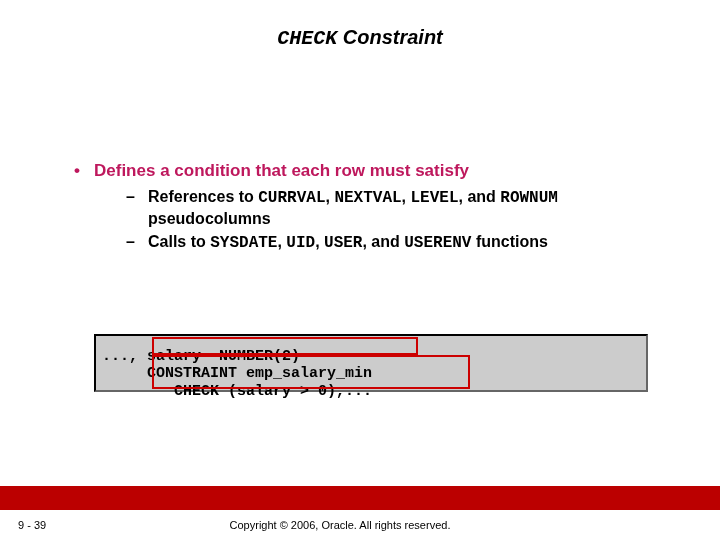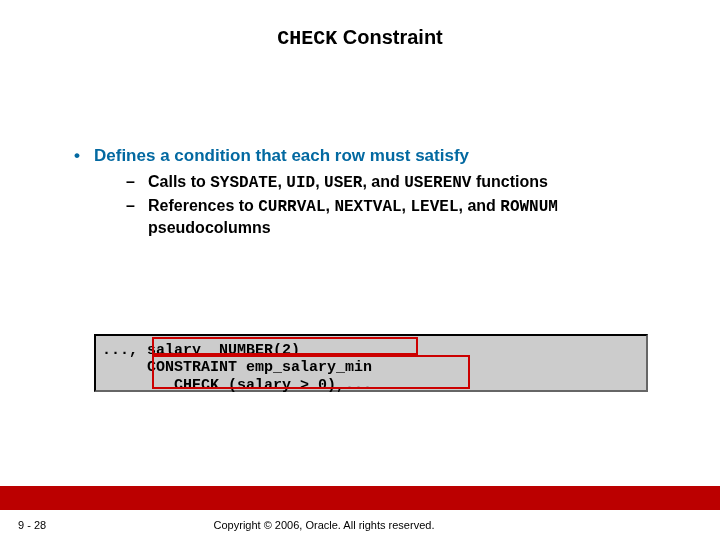--- a/index.html
+++ b/index.html
@@ -18,38 +18,40 @@
   }
   .title {
     position: absolute;
     top: 26px;
     left: 0;
     width: 720px;
     text-align: center;
     font-size: 20px;
     font-weight: bold;
     color: #000;
+    font-style: italic;
   }
   .title .code {
     font-family: "Courier New", Courier, monospace;
   }
   .content {
     position: absolute;
     top: 145px;
     left: 70px;
     right: 50px;
   }
   .bullet1 {
     font-size: 17px;
     font-weight: bold;
-    color: #0369a1;
+    color: #be185d;
     margin-bottom: 4px;
     padding-left: 24px;
     position: relative;
     line-height: 1.25;
+    margin-top: 15px;
   }
   .bullet1::before {
     content: "•";
     position: absolute;
     left: 4px;
     top: 0;
     font-size: 17px;
   }
   .sublist {
     margin-top: 6px;
@@ -81,21 +83,21 @@
     width: 554px;
     height: 58px;
     background: #ccc;
     border: 2px solid #000;
     border-right-color: #666;
     border-bottom-color: #666;
   }
   .codebox-inner {
     position: absolute;
     left: 6px;
-    top: 6px;
+    top: 12px;
     font-family: "Courier New", Courier, monospace;
     font-size: 15px;
     font-weight: bold;
     color: #000;
     white-space: pre;
     line-height: 1.15;
   }
   .redbox1 {
     position: absolute;
     top: 337px;
@@ -136,21 +138,21 @@
   .slide-num {
     position: absolute;
     left: 18px;
     bottom: 9px;
     font-size: 11px;
     color: #000;
   }
   .copyright {
     position: absolute;
     bottom: 9px;
-    left: 0;
+    left: 16px;
     width: 648px;
     text-align: center;
     font-size: 11px;
     color: #000;
   }
 </style>
 </head>
 <body>
 
 <div class="slide">
@@ -158,36 +160,36 @@
   <div class="title">
     <span class="code">CHECK</span>
     <span>Constraint</span>
   </div>
 
   <div class="content">
     <div class="bullet1">Defines a condition that each row must satisfy</div>
 
     <div class="sublist">
       <div class="bullet2">
-        <span>Calls to </span><span class="code-inline">SYSDATE</span><span>, </span><span class="code-inline">UID</span><span>, </span><span class="code-inline">USER</span><span>, and </span><span class="code-inline">USERENV</span><span> functions</span>
+        <span>References to </span><span class="code-inline">CURRVAL</span><span>, </span><span class="code-inline">NEXTVAL</span><span>, </span><span class="code-inline">LEVEL</span><span>, and </span><span class="code-inline">ROWNUM</span><span> pseudocolumns</span>
       </div>
       <div class="bullet2">
-        <span>References to </span><span class="code-inline">CURRVAL</span><span>, </span><span class="code-inline">NEXTVAL</span><span>, </span><span class="code-inline">LEVEL</span><span>, and </span><span class="code-inline">ROWNUM</span><span> pseudocolumns</span>
+        <span>Calls to </span><span class="code-inline">SYSDATE</span><span>, </span><span class="code-inline">UID</span><span>, </span><span class="code-inline">USER</span><span>, and </span><span class="code-inline">USERENV</span><span> functions</span>
       </div>
     </div>
   </div>
 
   <div class="codebox">
     <div class="codebox-inner">..., salary  NUMBER(2)
      CONSTRAINT emp_salary_min
         CHECK (salary &gt; 0),...</div>
   </div>
   <div class="redbox1"></div>
   <div class="redbox2"></div>
 
   <div class="footer-bar">
     <span class="oracle-logo">ORACLE</span>
   </div>
 
-  <div class="slide-num">9 - 28</div>
+  <div class="slide-num">9 - 39</div>
   <div class="copyright">Copyright © 2006, Oracle. All rights reserved.</div>
 
 </div>
 
 </body></html>

